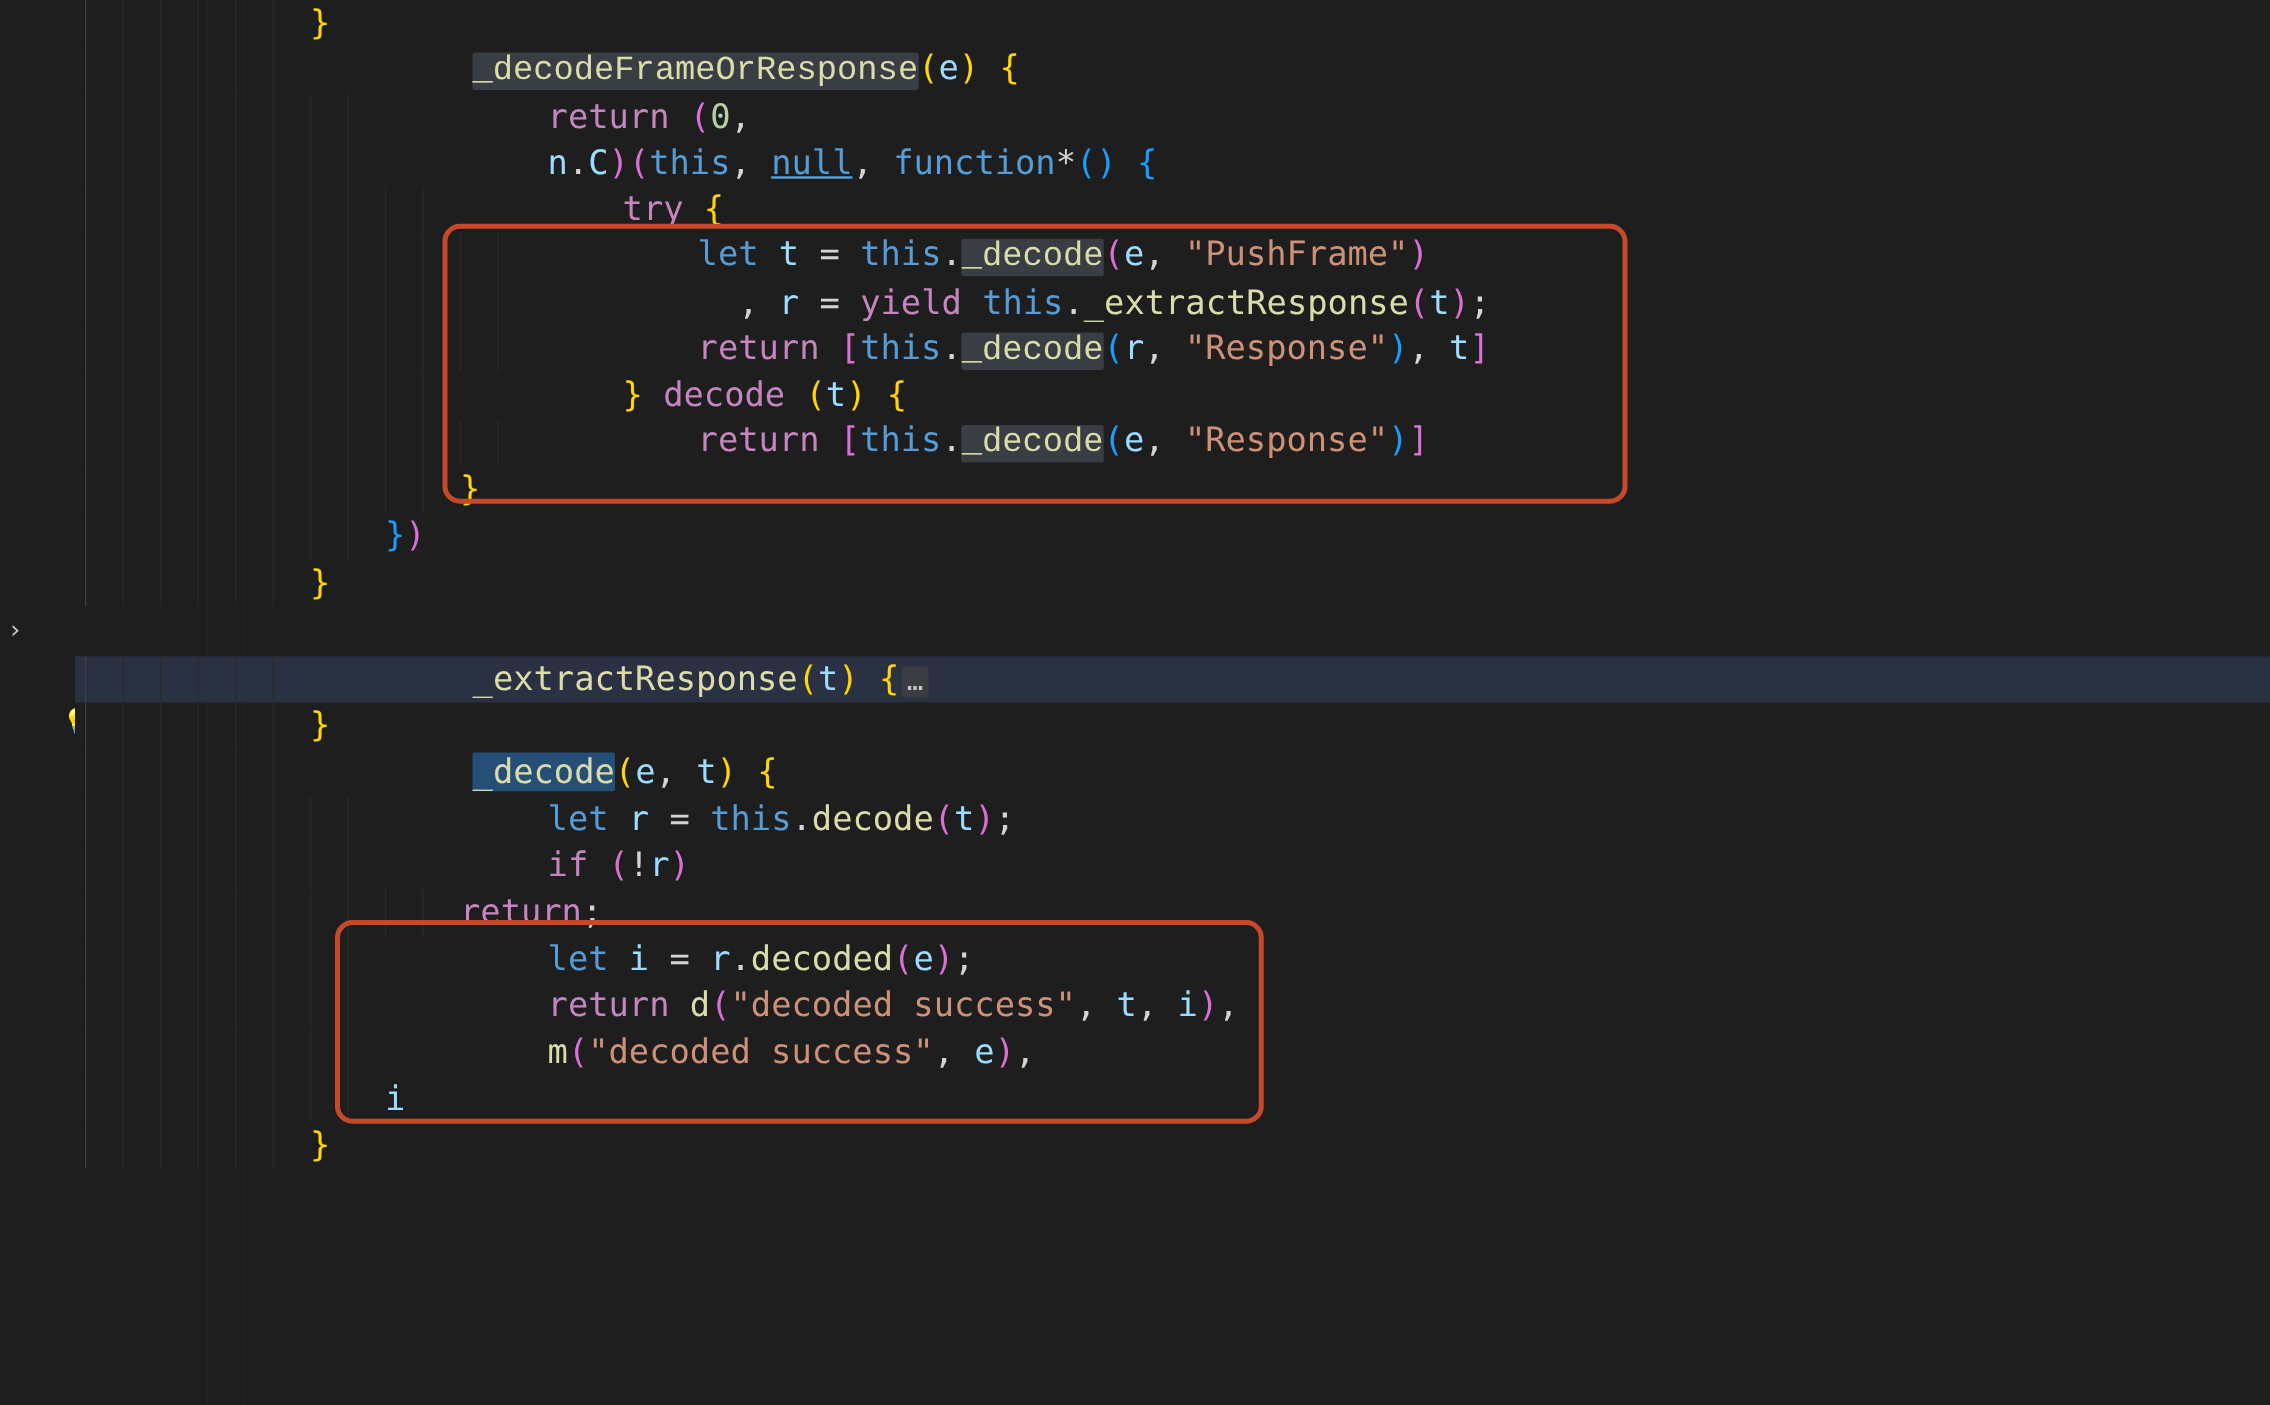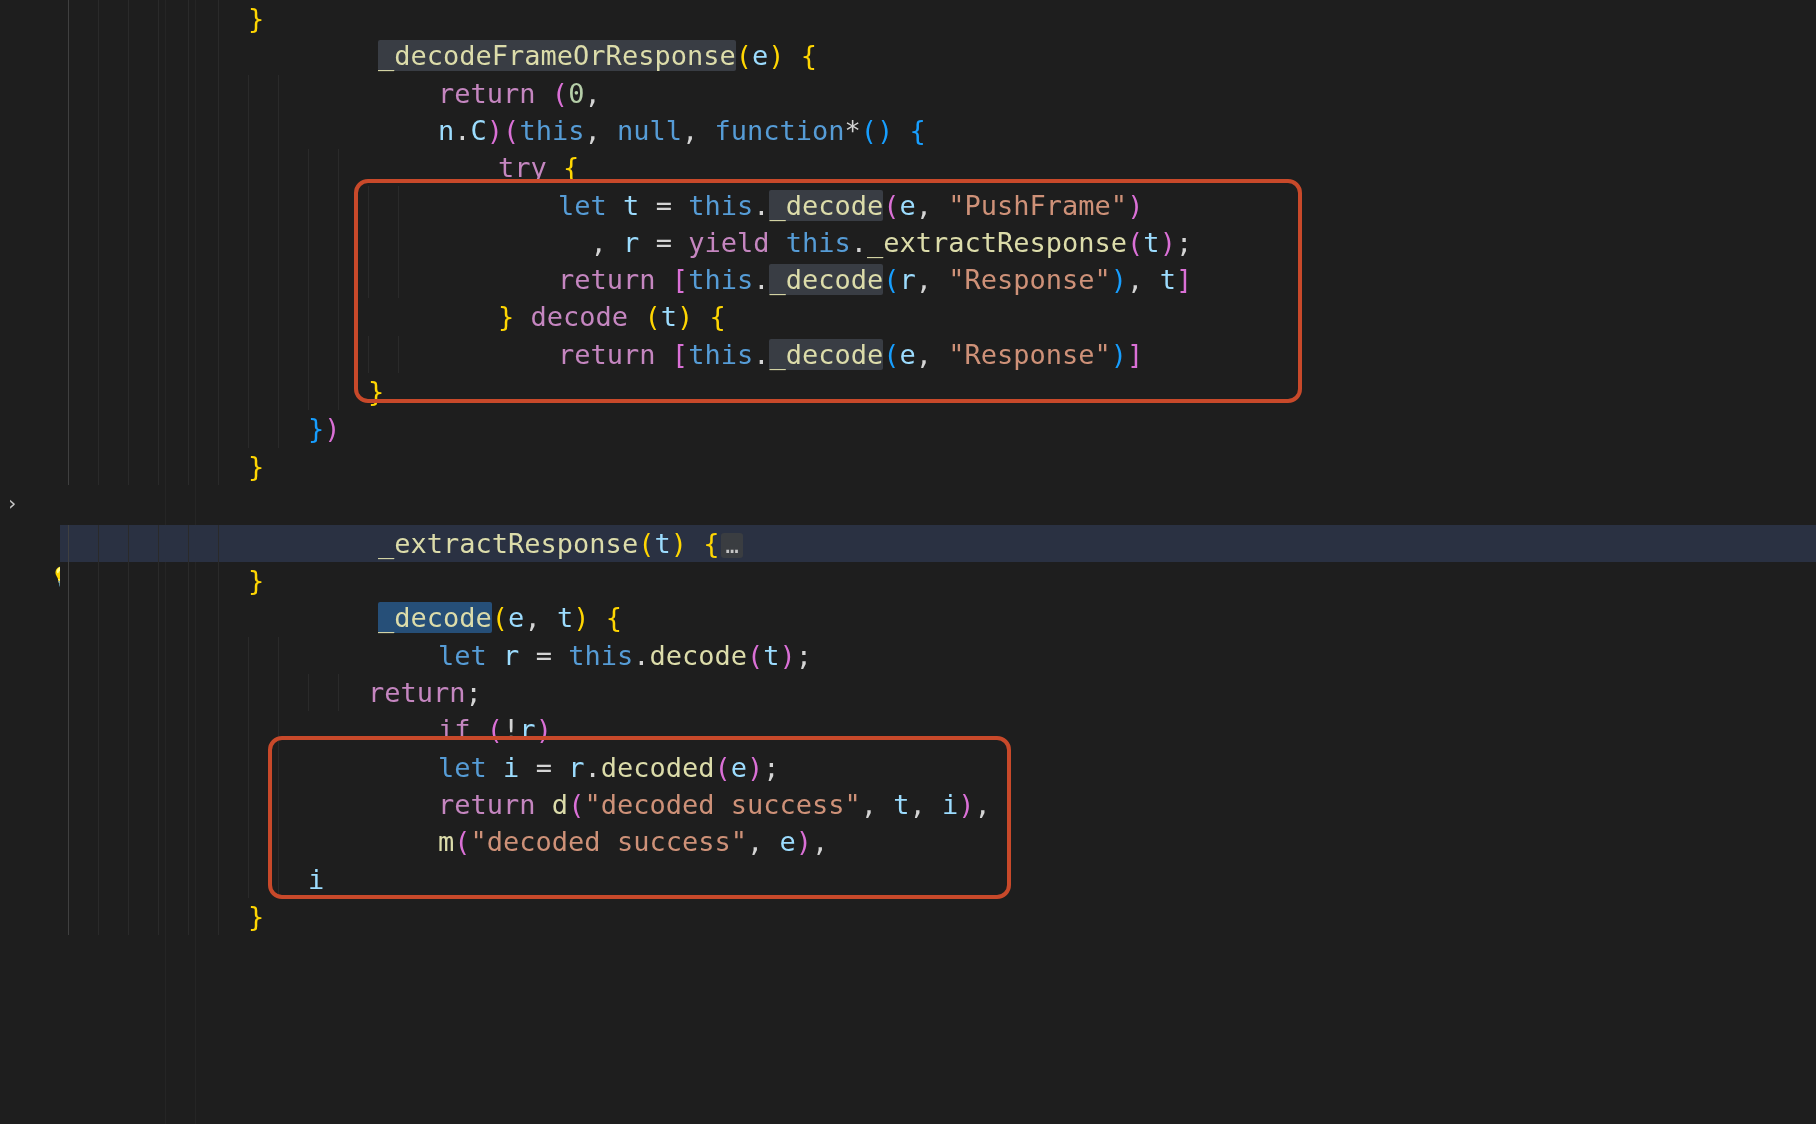--- a/index.html
+++ b/index.html
@@ -48,26 +48,26 @@
   .kw-b { color: var(--kw-blue); }
   .kw-p { color: var(--kw-purple); }
   .fn { color: var(--fn-yellow); }
   .vr { color: var(--var); }
   .pr { color: var(--param); }
   .st { color: var(--string); }
   .pu { color: var(--punct); }
   .by { color: var(--brace-y); }
   .bp { color: var(--brace-p); }
   .bb { color: var(--brace-b); }
-  .null { color: var(--kw-blue); }
+  .null { color: var(--kw-blue); text-decoration: underline; }
   .num { color: var(--num); }
   .th { color: var(--kw-blue); margin-top: 16px; }
   .ghost { color:#7a7a7a; }
   .sel { background: var(--sel-bg); border-radius:2px; }
-  .whl { background: var(--word-hl); border-radius:2px; }
+  .whl { background: var(--word-hl); border-radius:2px;font-family:Liberation Mono, monospace; }
   
   .gutter .row { height:37.3px; display:flex; align-items:center; justify-content:center; position:relative; }
   .fold-caret { color:var(--fold-caret); font-size:20px; user-select:none; cursor:pointer; position:absolute; left:6px; }
   .bulb { font-size:20px; position:absolute; left:50px; }
   
   .redbox { position:absolute; border:4px solid var(--red-box); border-radius:14px; pointer-events:none; }
   
   .vline { position:absolute; left:105px; top:0; bottom:0; width:1px; background:#252525; }
   .vline2 { position:absolute; left:135px; top:0; bottom:0; width:1px; background:#252525; }
   
@@ -216,29 +216,29 @@
     </div>
 
     <div class="line">
       <span class="indent active"></span><span class="indent"></span><span class="indent"></span><span class="indent"></span><span class="indent"></span><span class="indent"></span><span class="indent"></span><span class="indent"></span>
       <span class="content">
         <span class="kw-b">let</span><span> </span><span class="vr">r</span><span> </span><span class="pu">=</span><span> </span><span class="th">this</span><span class="pu">.</span><span class="fn">decode</span><span class="bp">(</span><span class="vr">t</span><span class="bp">)</span><span class="pu">;</span>
       </span>
     </div>
 
     <div class="line">
+      <span class="indent active"></span><span class="indent"></span><span class="indent"></span><span class="indent"></span><span class="indent"></span><span class="indent"></span><span class="indent"></span><span class="indent"></span>
+      <span class="content">
+        <span class="kw-p">if</span><span> </span><span class="bp">(</span><span class="pu">!</span><span class="vr">r</span><span class="bp">)</span>
+      </span>
+    </div>
+
+    <div class="line">
       <span class="indent active"></span><span class="indent"></span><span class="indent"></span><span class="indent"></span><span class="indent"></span><span class="indent"></span><span class="indent"></span><span class="indent"></span><span class="indent"></span><span class="indent"></span>
       <span class="content"><span class="kw-p">return</span><span class="pu">;</span></span>
-    </div>
-
-    <div class="line">
-      <span class="indent active"></span><span class="indent"></span><span class="indent"></span><span class="indent"></span><span class="indent"></span><span class="indent"></span><span class="indent"></span><span class="indent"></span>
-      <span class="content">
-        <span class="kw-p">if</span><span> </span><span class="bp">(</span><span class="pu">!</span><span class="vr">r</span><span class="bp">)</span>
-      </span>
     </div>
 
     <div class="line">
       <span class="indent active"></span><span class="indent"></span><span class="indent"></span><span class="indent"></span><span class="indent"></span><span class="indent"></span><span class="indent"></span><span class="indent"></span>
       <span class="content">
         <span class="kw-b">let</span><span> </span><span class="vr">i</span><span> </span><span class="pu">=</span><span> </span><span class="vr">r</span><span class="pu">.</span><span class="fn">decoded</span><span class="bp">(</span><span class="vr">e</span><span class="bp">)</span><span class="pu">;</span>
       </span>
     </div>
 
     <div class="line">

